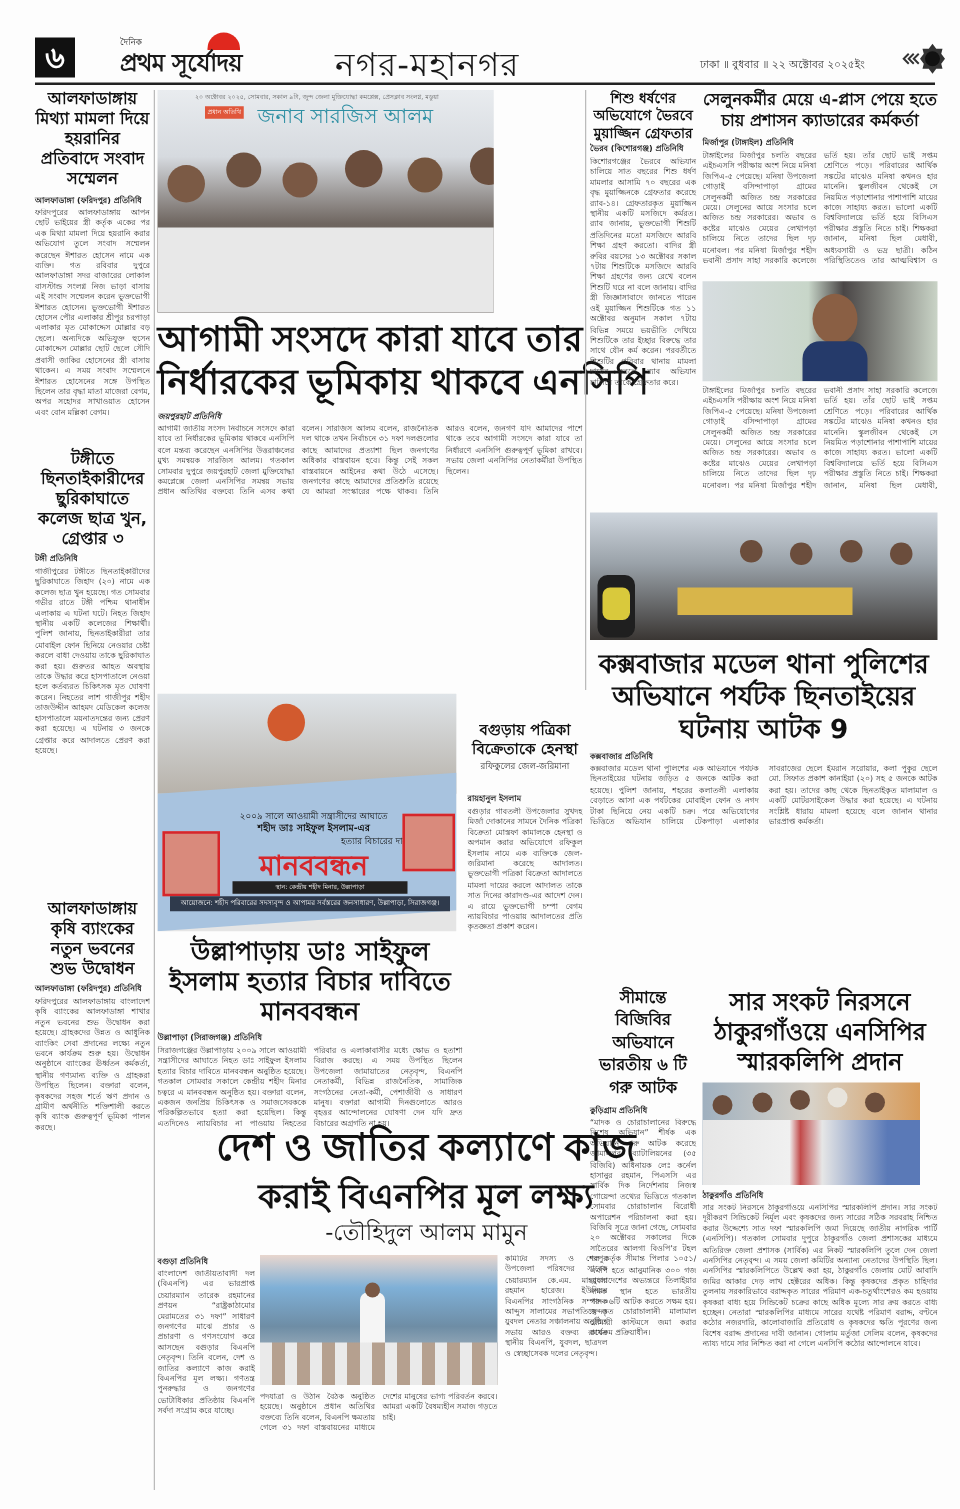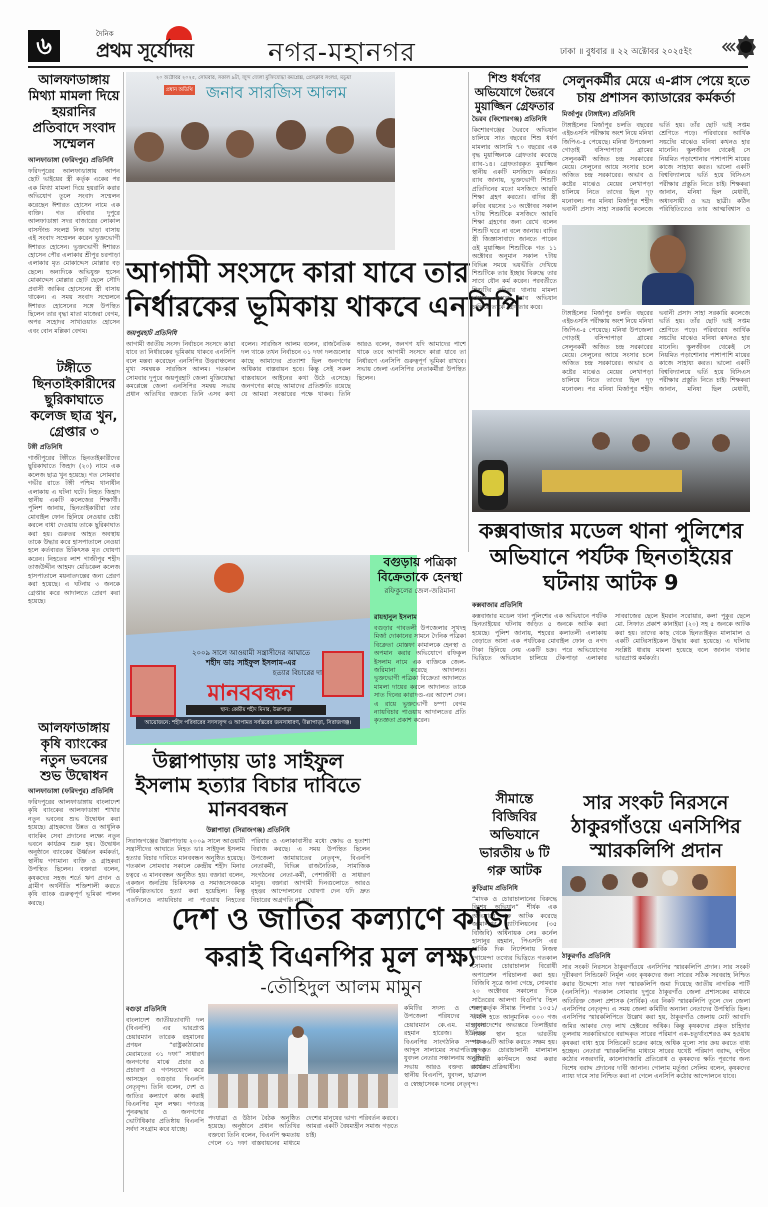--- a/index.html
+++ b/index.html
@@ -17,21 +17,21 @@
   .logo-sun { position: absolute; left: 100px; top: -4px; width: 26px; height: 14px; border-radius: 13px 13px 0 0; background: #e0281e; }
   .section-title { position: absolute; left: 240px; top: 2px; font-size: 26px; color: #1a1a1a; font-family: "DejaVu Sans", sans-serif; letter-spacing: 1px; }
   .dateline { position: absolute; left: 532px; top: 15px; font-size: 8.5px; color: #333; font-family: "DejaVu Sans", sans-serif; white-space: nowrap; }
   .ornament { position: absolute; left: 692px; top: 4px; width: 36px; height: 26px; }
 
   
   .col { position: absolute; }
   .body-text { font-size: 6.2px; line-height: 8.4px; color: #333; text-align: justify; font-family: "DejaVu Sans", sans-serif; overflow: hidden; }
   .byline { font-size: 6.4px; font-weight: bold; color: #222; font-family: "DejaVu Sans", sans-serif; margin-bottom: 1px; }
   .hl-small { font-size: 13px; line-height: 16px; text-align: center; color: #111; font-family: "DejaVu Sans", sans-serif; }
-  .hl-big { font-size: 28px; line-height: 34px; color: #111; font-family: Liberation Sans, sans-serif; letter-spacing: 0.5px; }
+  .hl-big { font-size: 28px; line-height: 34px; color: #111; font-family: Liberation Serif, serif; letter-spacing: 0.5px; }
   .hl-med { font-size: 21px; line-height: 26px; text-align: center; color: #111; font-family: "DejaVu Sans", sans-serif; }
   .photo { position: absolute; overflow: hidden; background: #8a8f96; }
   .vline { position: absolute; width: 1px; background: #bbb; }
 </style>
 </head>
 <body>
 
 <div class="page">
 
   <div class="masthead">
@@ -120,39 +120,39 @@
       <div style="position:absolute; left:160px; top:24px; width:18px; height:18px; border-radius:50%; background:#6b4d3c;"></div>
       <div style="position:absolute; left:200px; top:22px; width:18px; height:18px; border-radius:50%; background:#6b4d3c;"></div>
       <div style="position:absolute; left:240px; top:24px; width:18px; height:18px; border-radius:50%; background:#6b4d3c;"></div>
     </div>
     <h2 class="hl-med" style="margin-top:6px;">কক্সবাজার মডেল থানা পুলিশের অভিযানে পর্যটক ছিনতাইয়ের ঘটনায় আটক 9</h2>
     <div class="byline" style="margin-top:4px;">কক্সবাজার প্রতিনিধি</div>
     <p class="body-text" style="column-count:2; column-gap:8px; height:110px;">কক্সবাজার মডেল থানা পুলিশের এক অভিযানে পর্যটক ছিনতাইয়ের ঘটনায় জড়িত ৫ জনকে আটক করা হয়েছে। পুলিশ জানায়, শহরের কলাতলী এলাকায় বেড়াতে আসা এক পর্যটকের মোবাইল ফোন ও নগদ টাকা ছিনিয়ে নেয় একটি চক্র। পরে অভিযোগের ভিত্তিতে অভিযান চালিয়ে টেকপাড়া এলাকার সাবরাজের ছেলে ইমরান সরোয়ার, কলা পুকুর ছেলে মো. সিফাত প্রকাশ কানাইয়া (২০) সহ ৫ জনকে আটক করা হয়। তাদের কাছ থেকে ছিনতাইকৃত মালামাল ও একটি মোটরসাইকেল উদ্ধার করা হয়েছে। এ ঘটনায় সংশ্লিষ্ট ধারায় মামলা হয়েছে বলে জানান থানার ভারপ্রাপ্ত কর্মকর্তা।</p>
   </div>
 
   <div class="col" style="left:126px; top:555px; width:244px;">
-    <div class="photo" style="position:relative; width:291px; height:190px; background:#86efac;">
+    <div class="photo" style="position:relative; width:239px; height:190px; background:#e5e5e5;">
       <div style="position:absolute; left:0; top:0; width:244px; height:80px; background:linear-gradient(180deg,#dfe4e8,#b7b2aa);"></div>
       <div style="position:absolute; left:88px; top:8px; width:30px; height:30px; border-radius:50%; background:#d25a2e;"></div>
       <div style="position:absolute; left:0; top:80px; width:244px; height:110px; background:#a8c3df; transform:skewY(-4deg); transform-origin:left;"></div>
       <div style="position:absolute; left:40px; top:92px; width:170px; font-size:7px; text-align:center; color:#111; font-family:'DejaVu Sans',sans-serif;">২০০৯ সালে আওয়ামী সন্ত্রাসীদের আঘাতে</div>
       <div style="position:absolute; left:40px; top:102px; width:170px; font-size:7.5px; font-weight:bold; text-align:center; color:#111; font-family:'DejaVu Sans',sans-serif;">শহীদ ডাঃ সাইফুল ইসলাম-এর</div>
       <div style="position:absolute; left:40px; top:112px; width:170px; font-size:7px; text-align:right; color:#111; font-family:'DejaVu Sans',sans-serif;">হত্যার বিচারের দাবীতে</div>
       <div style="position:absolute; left:50px; top:120px; width:150px; font-size:22px; font-weight:bold; text-align:center; color:#d6262b; font-family:'DejaVu Sans',sans-serif;">মানববন্ধন</div>
       <div style="position:absolute; left:4px; top:110px; width:46px; height:52px; background:#d98a7c; border:2px solid #d6262b;"></div>
       <div style="position:absolute; left:196px; top:96px; width:42px; height:46px; background:#d98a7c; border:2px solid #d6262b;"></div>
       <div style="position:absolute; left:60px; top:150px; width:140px; font-size:5px; background:#222; color:#fff; text-align:center; font-family:'DejaVu Sans',sans-serif; padding:1px;">স্থান: কেন্দ্রীয় শহীদ মিনার, উল্লাপাড়া</div>
       <div style="position:absolute; left:10px; top:162px; width:224px; font-size:5.5px; background:#2f3a4c; color:#fff; text-align:center; font-family:'DejaVu Sans',sans-serif; padding:2px;">আয়োজনে: শহীদ পরিবারের সদস্যবৃন্দ ও আপামর সর্বস্তরের জনসাধারণ, উল্লাপাড়া, সিরাজগঞ্জ।</div>
     </div>
     <h2 class="hl-med" style="margin-top:4px; font-size:20px; line-height:24px;">উল্লাপাড়ায় ডাঃ সাইফুল ইসলাম হত্যার বিচার দাবিতে মানববন্ধন</h2>
-    <div class="byline" style="margin-top:4px;text-align:center;">উল্লাপাড়া (সিরাজগঞ্জ) প্রতিনিধি</div>
+    <div class="byline" style="margin-top:4px;">উল্লাপাড়া (সিরাজগঞ্জ) প্রতিনিধি</div>
     <p class="body-text" style="column-count:2; column-gap:6px; height:118px;">সিরাজগঞ্জের উল্লাপাড়ায় ২০০৯ সালে আওয়ামী সন্ত্রাসীদের আঘাতে নিহত ডাঃ সাইফুল ইসলাম হত্যার বিচার দাবিতে মানববন্ধন অনুষ্ঠিত হয়েছে। গতকাল সোমবার সকালে কেন্দ্রীয় শহীদ মিনার চত্বরে এ মানববন্ধন অনুষ্ঠিত হয়। বক্তারা বলেন, একজন জনপ্রিয় চিকিৎসক ও সমাজসেবককে পরিকল্পিতভাবে হত্যা করা হয়েছিল। কিন্তু এতদিনেও ন্যায়বিচার না পাওয়ায় নিহতের পরিবার ও এলাকাবাসীর মধ্যে ক্ষোভ ও হতাশা বিরাজ করছে। এ সময় উপস্থিত ছিলেন উপজেলা জামায়াতের নেতৃবৃন্দ, বিএনপি নেতাকর্মী, বিভিন্ন রাজনৈতিক, সামাজিক সংগঠনের নেতা-কর্মী, পেশাজীবী ও সাধারণ মানুষ। বক্তারা আগামী দিনগুলোতে আরও বৃহত্তর আন্দোলনের ঘোষণা দেন যদি দ্রুত বিচারের অগ্রগতি না হয়।</p>
   </div>
 
-  <div class="col" style="left:374px; top:555px; width:92px;">
+  <div class="col" style="left:374px; top:577px; width:92px;">
     <h2 class="hl-small" style="font-size:12px; line-height:15px;">বগুড়ায় পত্রিকা বিক্রেতাকে হেনস্থা</h2>
     <div style="font-size:7px; text-align:center; color:#333; font-family:'DejaVu Sans',sans-serif;">রফিকুলের জেল-জরিমানা</div>
     <div class="byline" style="margin-top:15px;">রায়হানুল ইসলাম</div>
     <p class="body-text" style="height:310px;">বগুড়ার গাবতলী উপজেলার সুখদহ মির্জা দোকানের সামনে দৈনিক পত্রিকা বিক্রেতা মোস্তফা কামালকে হেনস্থা ও অপমান করার অভিযোগে রফিকুল ইসলাম নামে এক ব্যক্তিকে জেল-জরিমানা করেছে আদালত। ভুক্তভোগী পত্রিকা বিক্রেতা আদালতে মামলা দায়ের করলে আদালত তাকে সাত দিনের কারাদণ্ড-এর আদেশ দেন। এ রায়ে ভুক্তভোগী চম্পা বেগম ন্যায়বিচার পাওয়ায় আদালতের প্রতি কৃতজ্ঞতা প্রকাশ করেন।</p>
   </div>
 
   <div class="col" style="left:472px; top:790px; width:85px;">
     <h2 class="hl-small" style="font-size:13px; line-height:18px;">সীমান্তে বিজিবির অভিযানে ভারতীয় ৬ টি গরু আটক</h2>
     <div class="byline" style="margin-top:3px;">কুড়িগ্রাম প্রতিনিধি</div>
     <p class="body-text" style="height:320px;">“মাদক ও চোরাচালানের বিরুদ্ধে বিশেষ অভিযান” শীর্ষক এক অভিযানে গরু আটক করেছে জামালপুর ব্যাটালিয়নের (৩৫ বিজিবি) অধিনায়ক লেঃ কর্নেল হাসানুর রহমান, পিএসসি এর সার্বিক দিক নির্দেশনায় নিজস্ব গোয়েন্দা তথ্যের ভিত্তিতে গতকাল সোমবার চোরাচালান বিরোধী অপারেশন পরিচালনা করা হয়। বিজিবি সূত্রে জানা গেছে, সোমবার ২০ অক্টোবর সকালের দিকে সাতৈরের আলগা বিওপি’র টহল দল কর্তৃক সীমান্ত পিলার ১০৫১/এমপি হতে আনুমানিক ৩০০ গজ বাংলাদেশের অভ্যন্তরে তিলাইয়ার নামক স্থান হতে ভারতীয় গরু-০৬টি আটক করতে সক্ষম হয়। জব্দকৃত চোরাচালানী মালামাল রৌমারী কাস্টমসে জমা করার কার্যক্রম প্রক্রিয়াধীন।</p>

